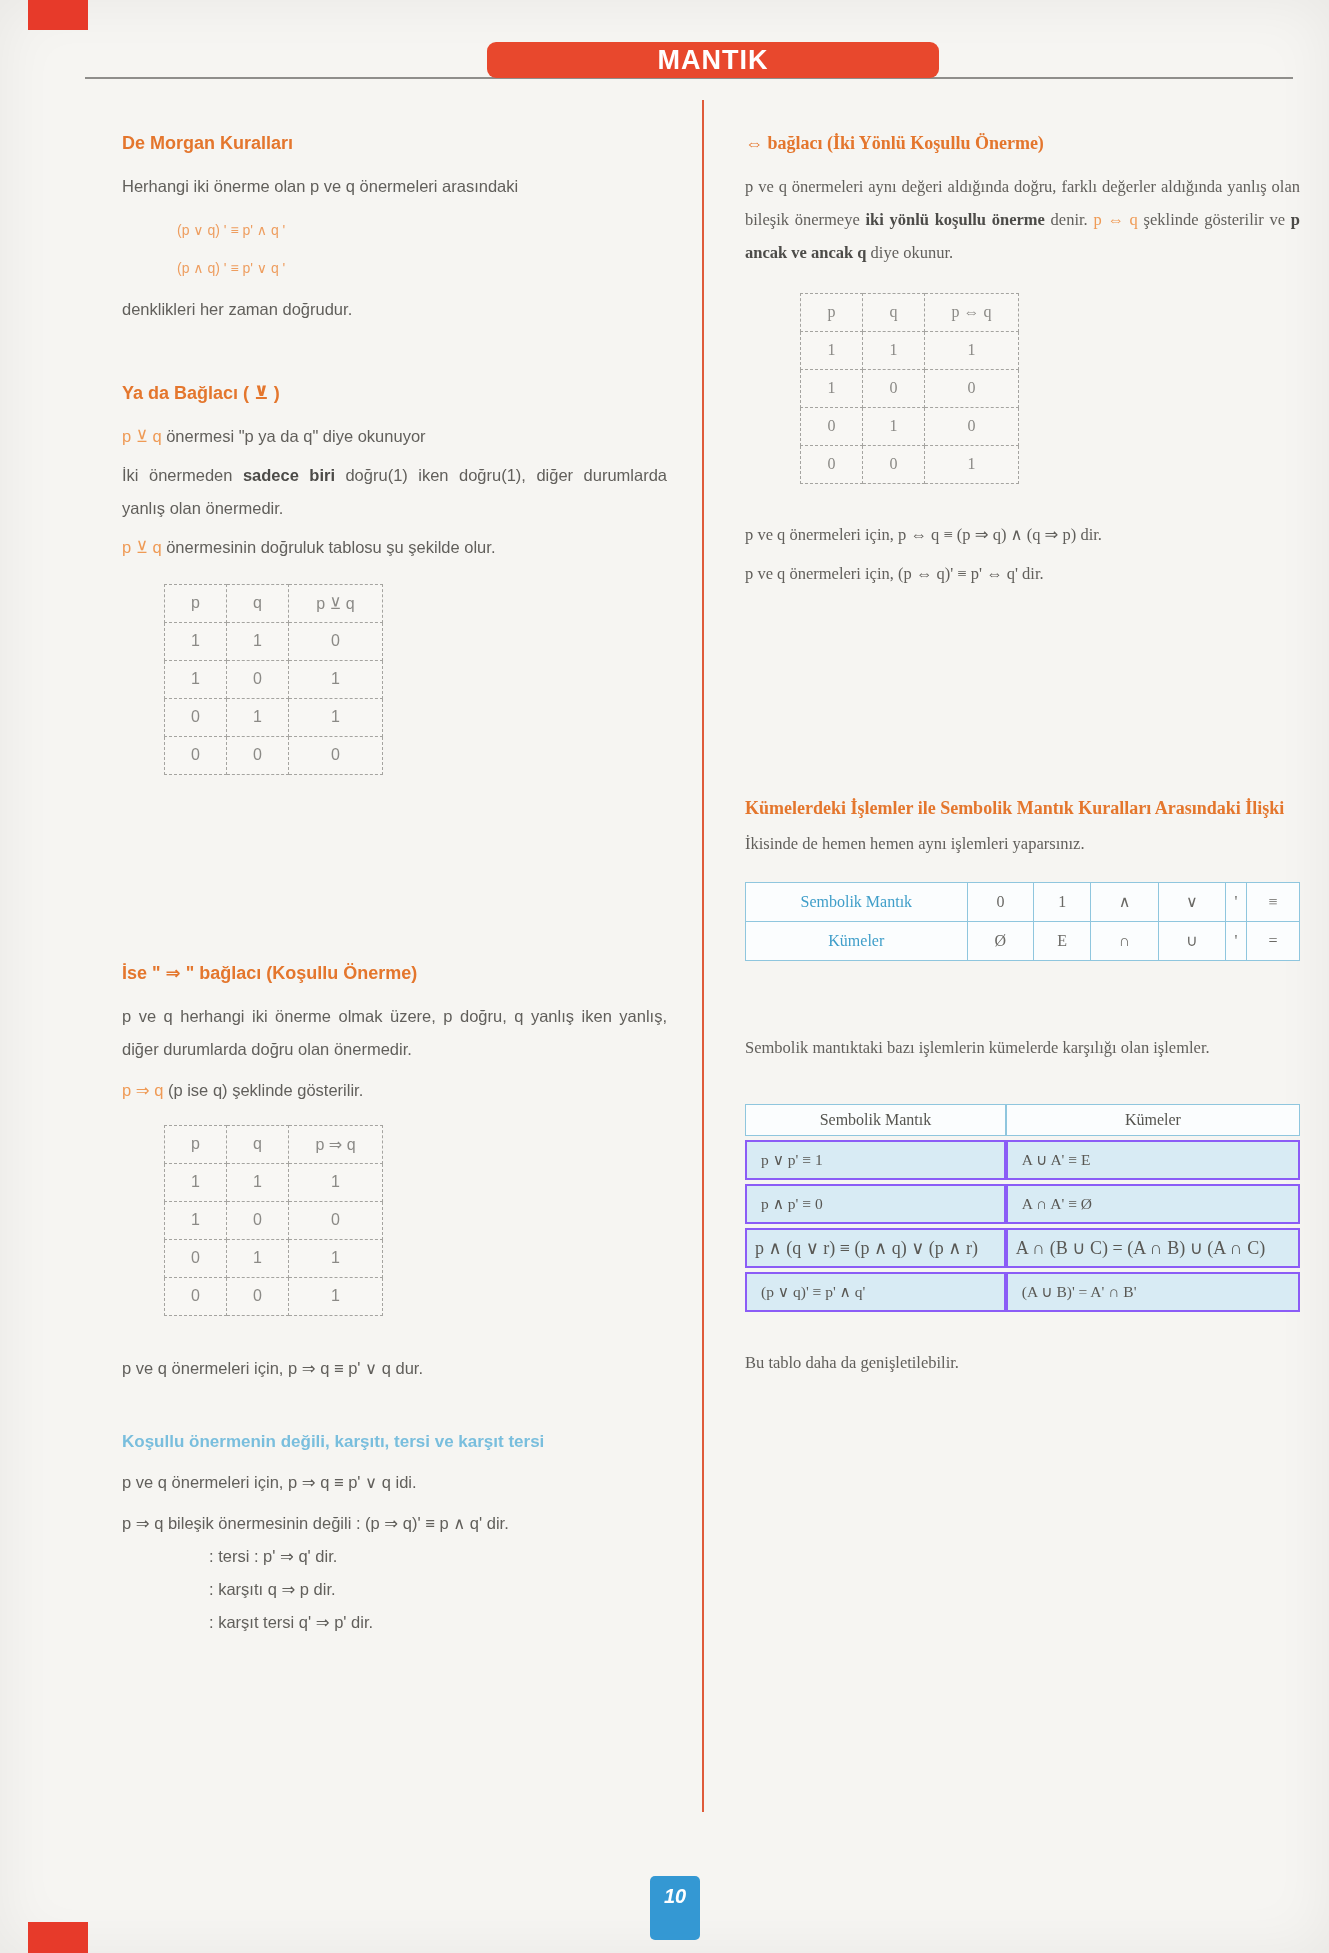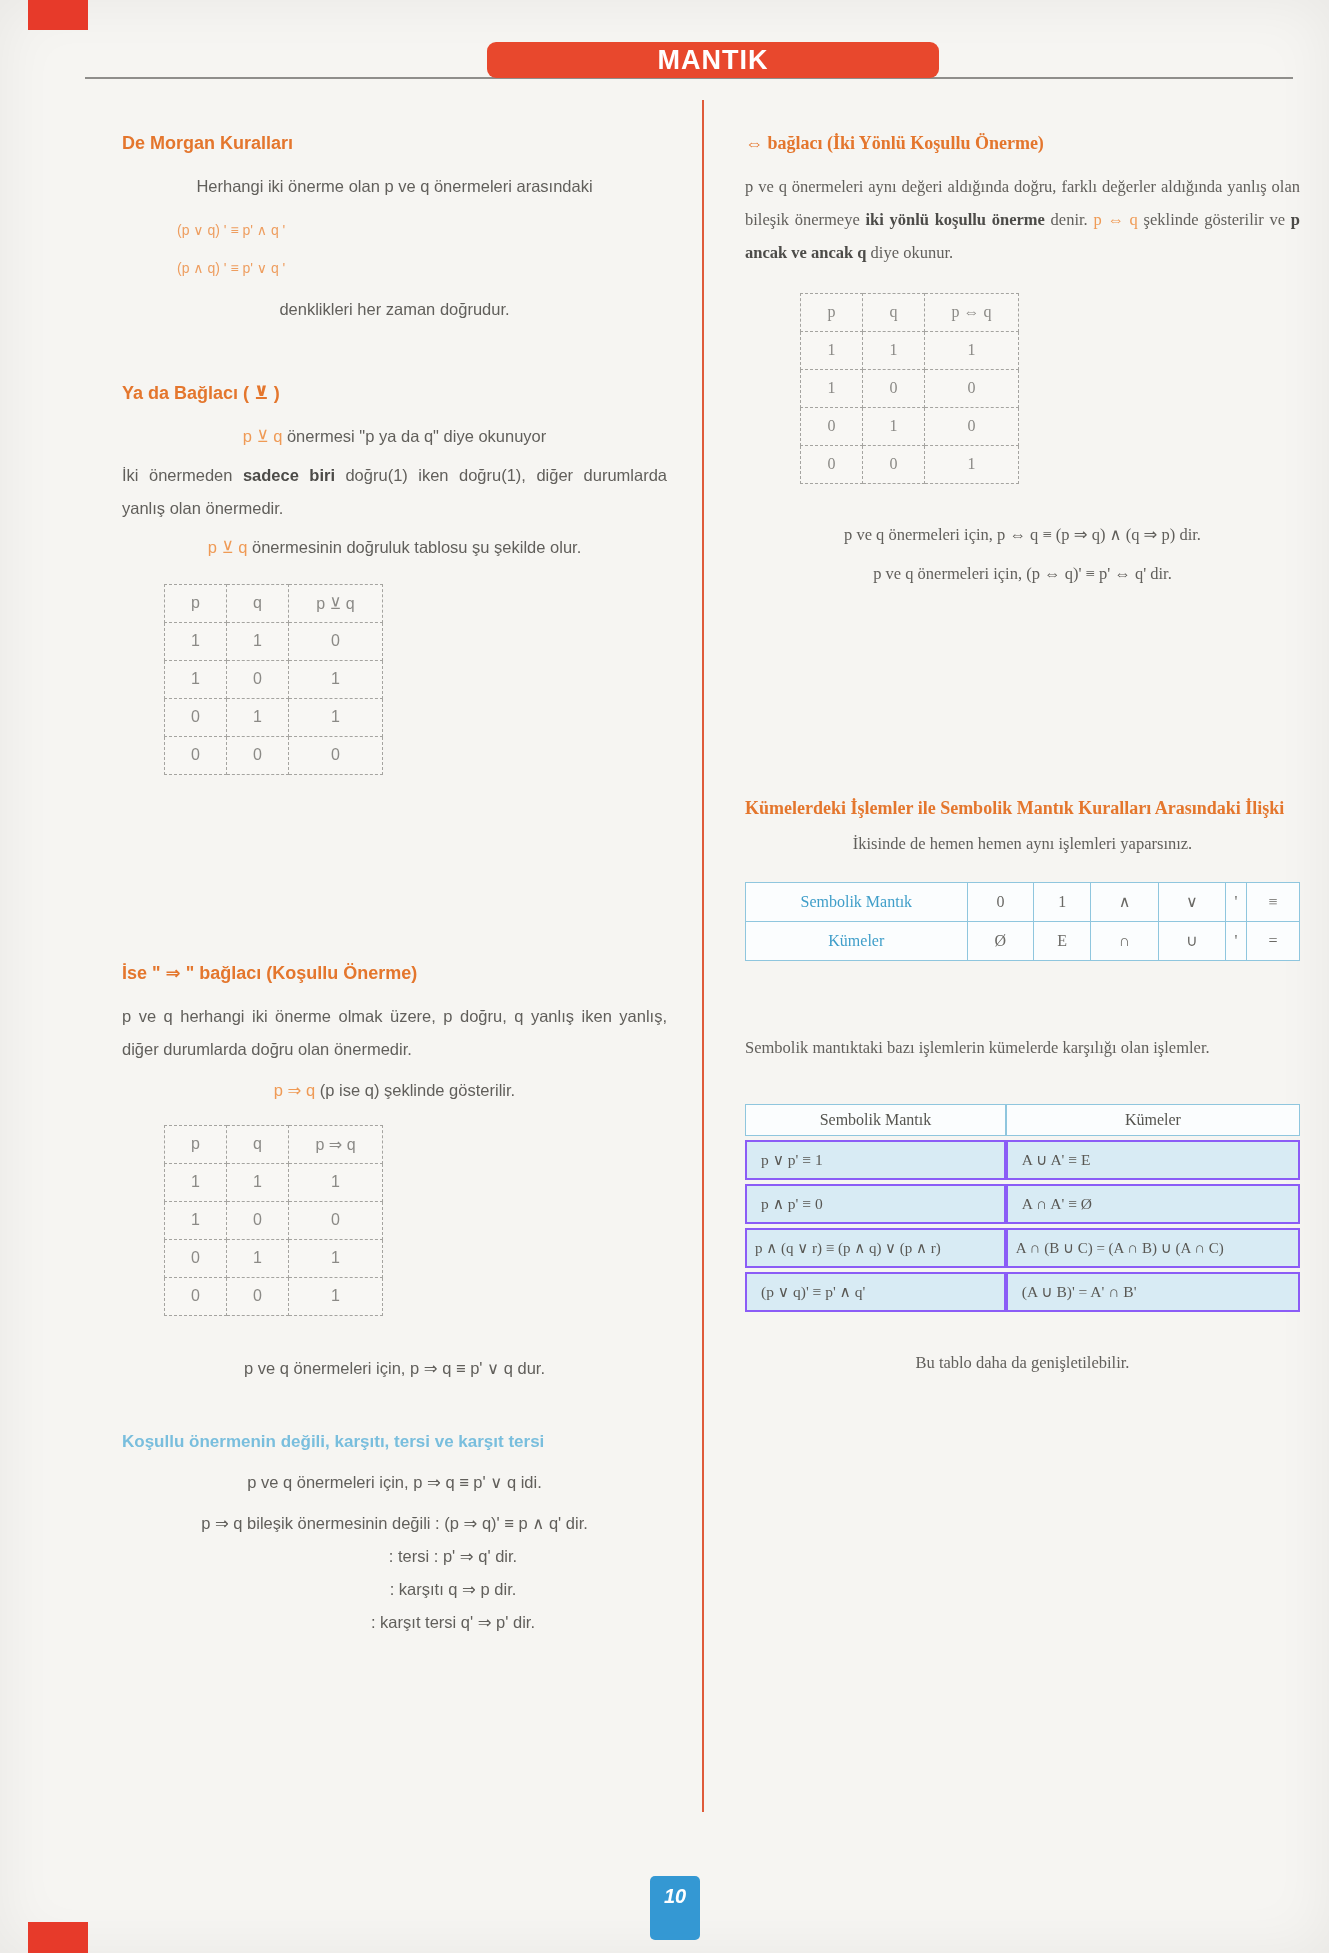--- a/index.html
+++ b/index.html
@@ -21,27 +21,27 @@
   }
   .header-rule { position:absolute; left:85px; top:77px; width:1208px; height:2px; background:#8f8e8b; }
   .divider { position:absolute; left:702px; top:100px; width:2px; height:1712px; background:#df5b3a; }
 
   .col { position:absolute; top:130px; }
   .col-left  { left:122px; width:545px; }
   .col-right { left:745px; width:555px;font-family:Liberation Serif, serif; }
 
   .h-orange { color:#e4762d; font-weight:bold; font-size:18px; line-height:1.55; }
   .h-blue   { color:#79bedd; font-weight:bold; font-size:17px; line-height:1.5; }
-  .body     { font-size:16.5px; line-height:2.0; color:#615f5b;text-align:center; }
+  .body     { font-size:16.5px; line-height:2.0; color:#615f5b; }
   .just     { text-align:justify; }
   .orange   { color:#ef9a55; }
   .b        { font-weight:bold; color:#4c4b48; }
   .formulas { margin:8px 0 0 55px; }
   .formula-line { color:#ee9e60; font-size:14px; line-height:38px; }
-  .indent   { margin-left:117px; }
+  .indent   { margin-left:87px; }
 
   table.truth { border-collapse:collapse; color:#8b8a86; font-size:16px; }
   table.truth th, table.truth td {
     border:1px dashed #a5a4a0; width:62px; height:38px;
     text-align:center; font-weight:normal; background:#f8f7f4;
   }
   table.truth th:last-child, table.truth td:last-child { width:94px; }
 
   table.symtab { border-collapse:collapse; width:100%; font-size:16px; }
   table.symtab td { border:1px solid #8fc6de; background:#fbfdfe; height:39px; text-align:center; color:#6a6965; }
@@ -50,21 +50,21 @@
   table.maptab { border-collapse:separate; border-spacing:0 4px; width:100%; font-size:15.5px; }
   table.maptab th {
     border:1px solid #8fc6de; background:#fbfdfe; font-weight:normal;
     color:#55544f; height:32px; font-size:16px;
   }
   table.maptab th:first-child { width:47%; }
   table.maptab td {
     background:#d8ebf4; border:2px solid #8b5cf6; height:40px;
     padding:0 14px; color:#595854; text-align:left;
   }
-  table.maptab tr.long td { font-size:15px; padding:0 8px; }
+  table.maptab tr.long td { font-size:18px; padding:0 8px; }
 
   .pagenum {
     position:absolute; left:650px; top:1876px; width:50px; height:64px;
     background:#3498d3; border-radius:5px; color:#ffffff; font-weight:bold;
     font-size:20px; display:flex; justify-content:center; align-items:flex-start;
     padding-top:9px;
     font-style:italic;
   }
 </style>
 </head>

